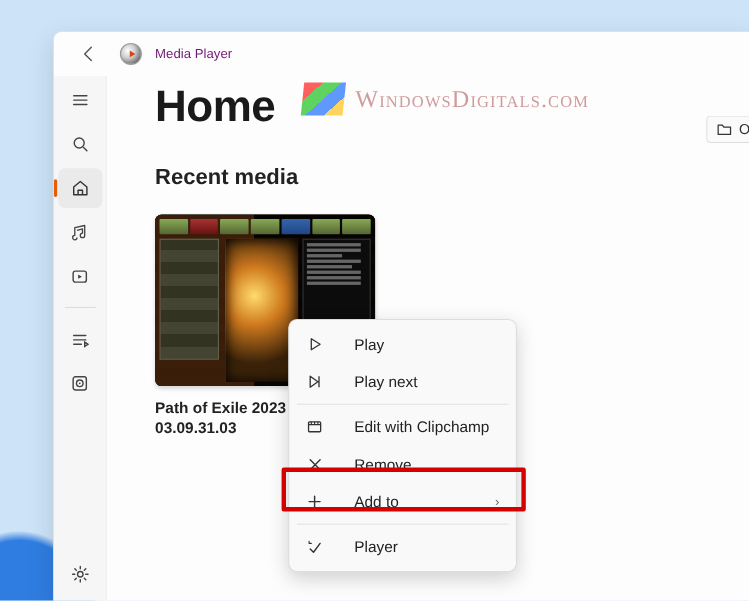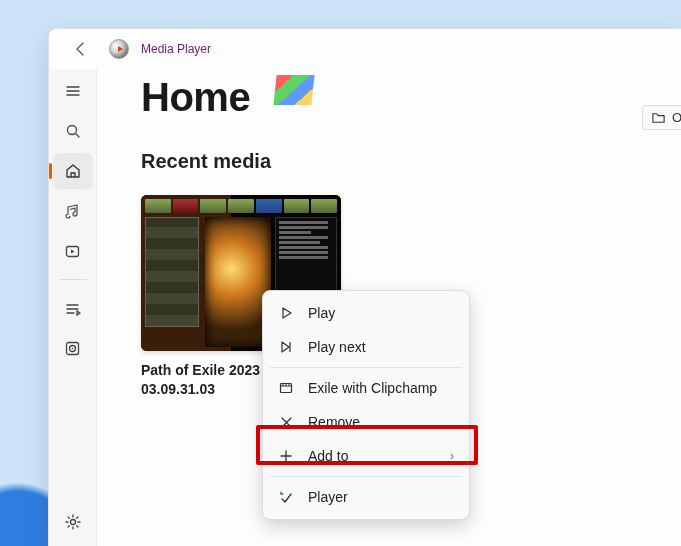--- a/index.html
+++ b/index.html
@@ -173,21 +173,21 @@
       left:262px; top:290px;
       width:208px;
       background:#f9f9f9;
       border:1px solid #ddd;
       border-radius:8px;
       box-shadow:0 6px 18px rgba(0,0,0,.18);
       padding:5px;
       font-size:14px;
     }
     .ctx-item{
-      display:flex;align-items:center;gap:14px;
+      display:flex;align-items:center;gap:28px;
       height:34px;padding:0 10px;
       border-radius:4px;color:#222;
       position:relative;
     }
     .ctx-item .chev{margin-left:auto;color:#666;font-size:12px;}
     .ctx-divider{height:1px;background:#e3e3e3;margin:3px 2px;}
     .ctx-icon{width:16px;height:16px;display:flex;align-items:center;justify-content:center;color:#333;}
     .highlight-box{
       position:absolute;
       left:256px; top:425px;
@@ -358,21 +358,21 @@
     <span>Play next</span>
   </div>
   <div class="ctx-divider"></div>
   <div class="ctx-item">
     <span class="ctx-icon">
         <svg width="14" height="14" viewBox="0 0 14 14">
           <rect x="1.5" y="2.5" width="11" height="9" rx="1" stroke="#333" stroke-width="1.2" fill="none"></rect>
           <path d="M1.5 5h11M4 2.5v2.5M7 2.5v2.5M10 2.5v2.5" stroke="#333" stroke-width="1"></path>
         </svg>
       </span>
-    <span>Exile with Clipchamp</span>
+    <span>Edit with Clipchamp</span>
   </div>
   <div class="ctx-item">
     <span class="ctx-icon">
         <svg width="13" height="13" viewBox="0 0 13 13">
           <path d="M2 2l9 9M11 2l-9 9" stroke="#333" stroke-width="1.3" stroke-linecap="round"></path>
         </svg>
       </span>
     <span>Remove</span>
   </div>
   <div class="ctx-item">
@@ -393,13 +393,14 @@
         </svg>
       </span>
     <span>Player</span>
   </div>
 </div>
 
 <div class="highlight-box"></div>
 
 <div class="watermark">
   <div class="wm-logo"></div>
+  <div class="wm-text">WindowsDigitals.com</div>
 </div>
 
 </body></html>

